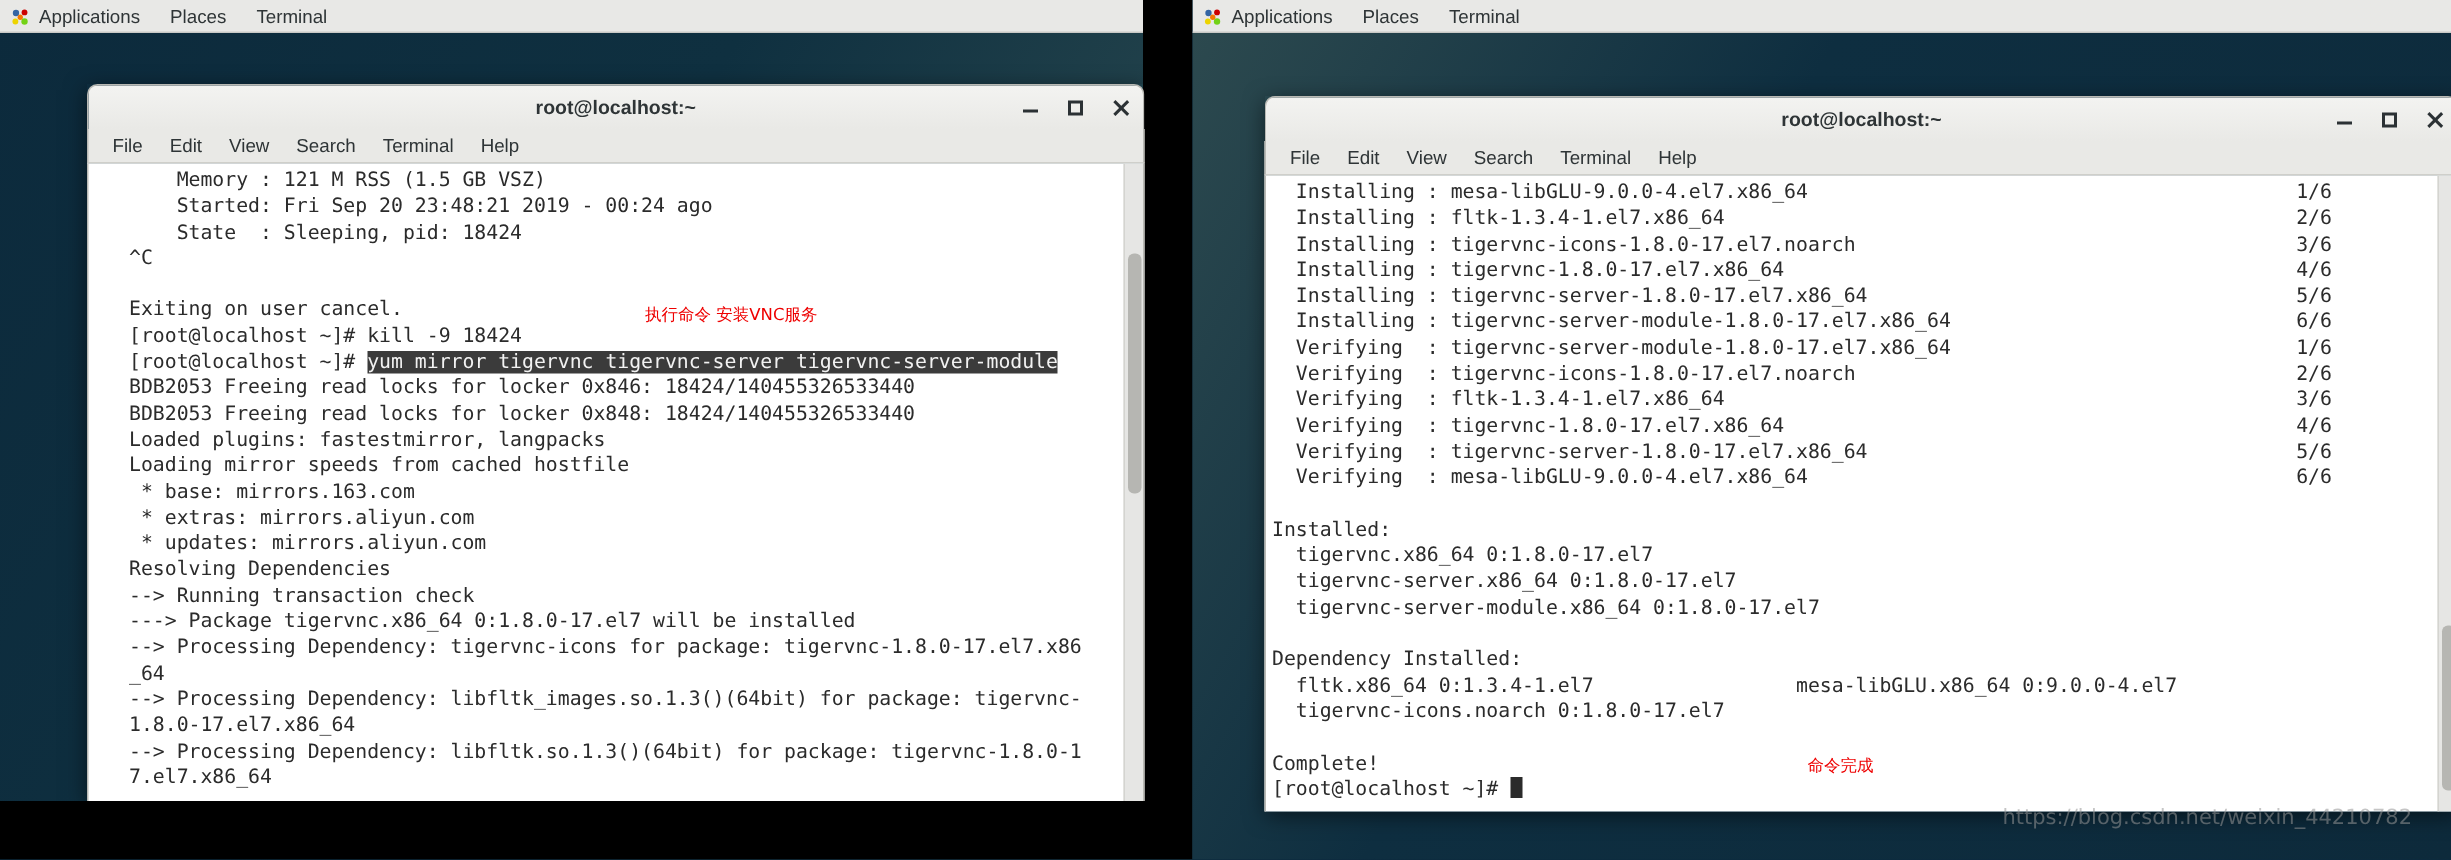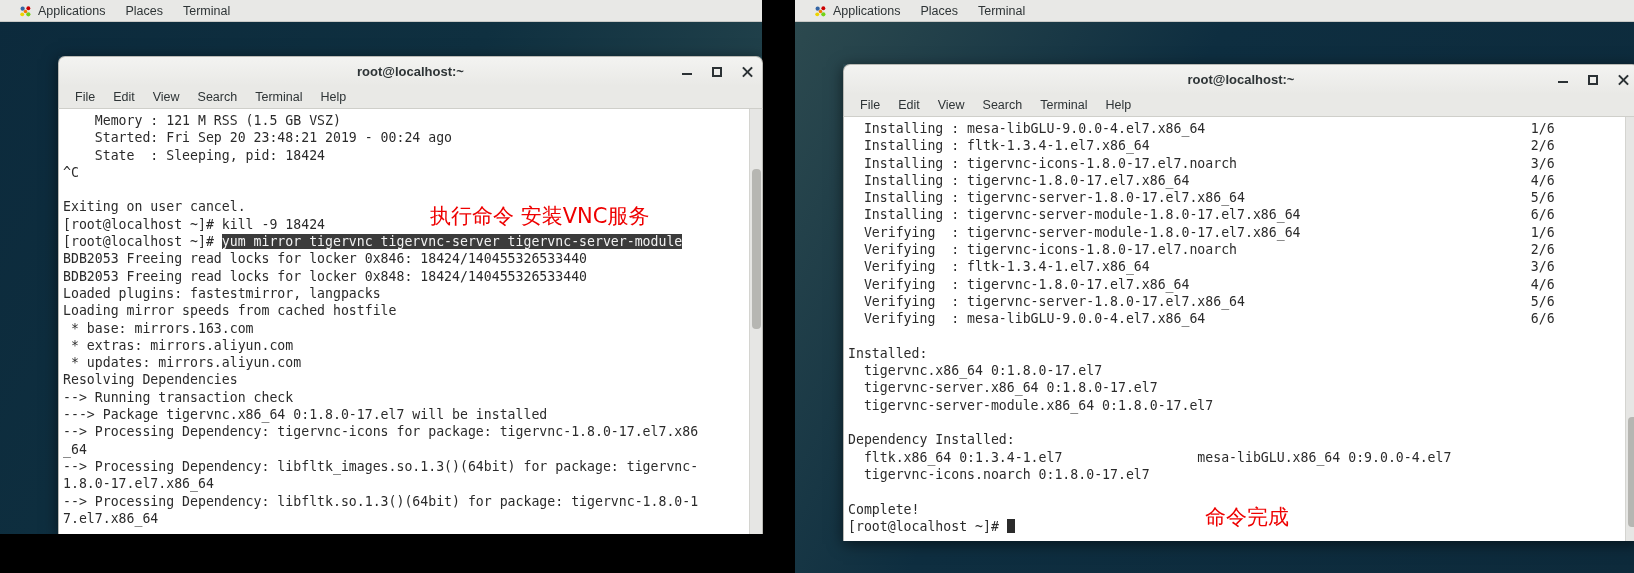--- a/index.html
+++ b/index.html
@@ -26,21 +26,21 @@
 
   
   .gpanel {
     position: absolute; left: 0; top: 0; height: 22px;
     background: #e8e8e6;
     border-bottom: 1px solid #c9c9c6;
     display: flex; align-items: center;
     font-size: 12.5px; color: #2e3436;
   }
   .gpanel .gitem { padding: 0 10px; line-height: 22px; white-space: nowrap; }
-  .gpanel .gitem.first { padding-left: 26px; position: relative; margin-left: 12px; }
+  .gpanel .gitem.first { padding-left: 26px; position: relative; }
   .apps-icon {
     position: absolute; left: 7px; top: 5px; width: 13px; height: 13px;
   }
 
   
   .term { position: absolute; box-shadow: 0 3px 14px rgba(0,0,0,.55); }
   .titlebar {
     height: 30px;
     background: linear-gradient(#f3f3f1,#e9e9e6);
     border: 1px solid #b9b9b4; border-bottom: none;
@@ -89,21 +89,21 @@
   }
   .hl { background: #3b3b3b; color: #f2f2f2; }
   .cursor { display:inline-block; width:8px; height:14px; background:#2b2b2b;
             vertical-align:-2px; }
 
   
   .anno {
     position: absolute;
     color: #ee0000;
     font-family: "DejaVu Sans", sans-serif;
-    font-size: 21px; font-weight: 500;
+    font-size: 11px; font-weight: 500;
     white-space: nowrap;
   }
   .watermark {
     position: absolute;
     color: rgba(150,150,150,.55);
     font-size: 14px;
     font-family: "DejaVu Sans", sans-serif;
     white-space: nowrap;
   }
 </style>
@@ -154,21 +154,21 @@
         </div>
       </div>
       <div class="menubar">
         <div class="mitem first">File</div>
         <div class="mitem">Edit</div>
         <div class="mitem">View</div>
         <div class="mitem">Search</div>
         <div class="mitem">Terminal</div>
         <div class="mitem">Help</div>
       </div>
-      <div class="tbody" style="height:425px;">
+      <div class="tbody" style="height:425px;padding-left:23px;">
         <pre class="tout" id="left-out">    Memory : 121 M RSS (1.5 GB VSZ)
     Started: Fri Sep 20 23:48:21 2019 - 00:24 ago
     State  : Sleeping, pid: 18424
 ^C
 
 Exiting on user cancel.
 [root@localhost ~]# kill -9 18424
 [root@localhost ~]# <span class="hl">yum mirror tigervnc tigervnc-server tigervnc-server-module</span>
 BDB2053 Freeing read locks for locker 0x846: 18424/140455326533440
 BDB2053 Freeing read locks for locker 0x848: 18424/140455326533440
@@ -267,15 +267,16 @@
 
 Complete!
 [root@localhost ~]# <span class="cursor"></span></pre>
         <div class="tscroll">
           <div class="tthumb" style="top:300px; height:110px;"></div>
         </div>
       </div>
     </div>
 
     <div class="anno" style="left:410px; top:503px;text-align:right;">命令完成</div>
+    <div class="watermark" style="left:540px; top:537px;">https://blog.csdn.net/weixin_44210782</div>
   </div>
 
 </div>
 
 </body></html>

